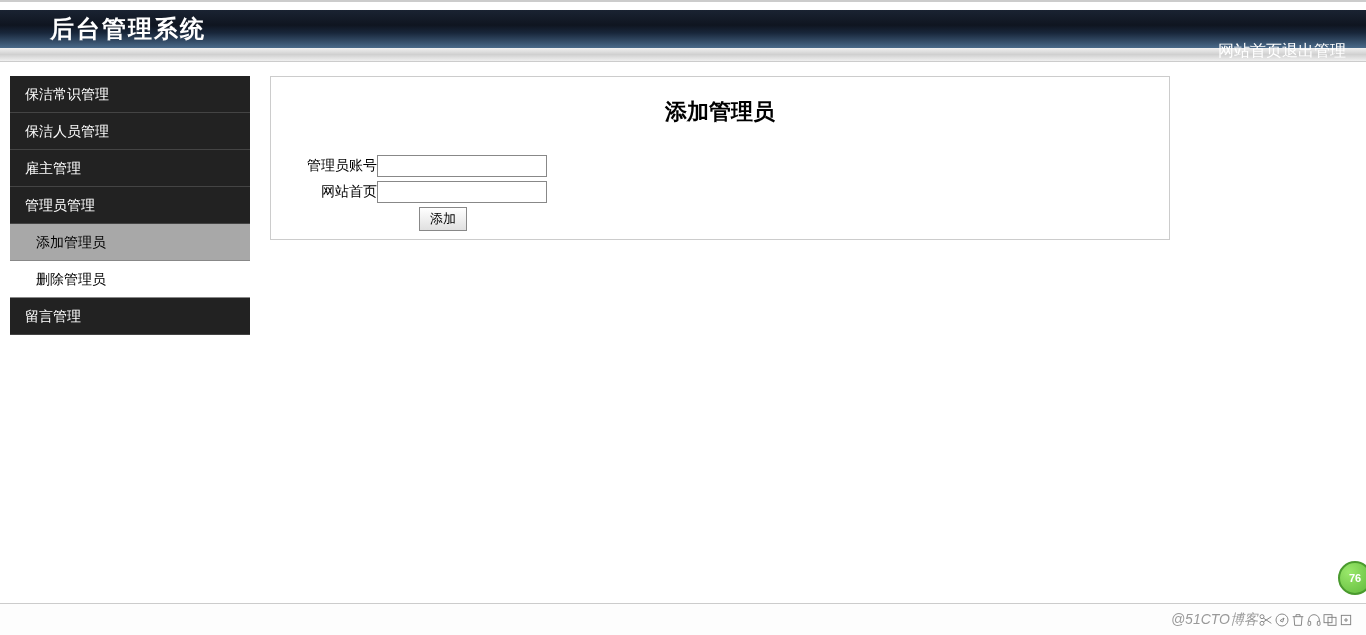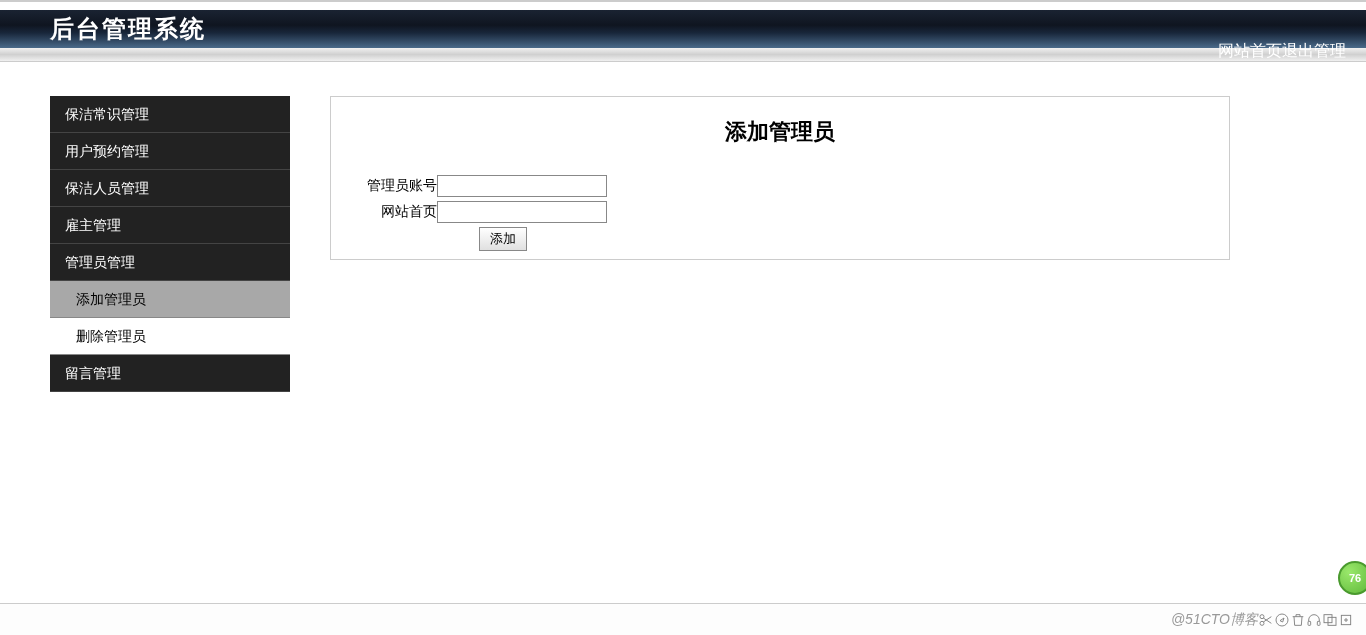--- a/index.html
+++ b/index.html
@@ -44,24 +44,23 @@
     }
     .header-links span { cursor: pointer; }
     .sub-bar {
       width: 100%;
       height: 14px;
       background: linear-gradient(to bottom, #f0f0f0 0%, #d0d0d0 50%, #f0f0f0 100%);
       border-bottom: 1px solid #cccccc;
     }
     .body-wrap {
       display: flex;
-      padding-top: 34px;
+      padding-top: 14px;
       padding-left: 10px;
-      gap: 40px;
-      margin-left: 40px;
+      gap: 20px;
     }
     .sidebar {
       width: 240px;
       background: #222222;
     }
     .sidebar-item {
       height: 37px;
       line-height: 37px;
       padding-left: 15px;
       color: #ffffff;
@@ -184,21 +183,20 @@
     <span>网站首页</span>
     <span>退出管理</span>
   </div>
 </div>
 
 <div class="sub-bar"></div>
 
 <div class="body-wrap">
   <div class="sidebar">
     <div class="sidebar-item">保洁常识管理</div>
-    <div class="sidebar-item">用户预约管理</div>
     <div class="sidebar-item">保洁人员管理</div>
     <div class="sidebar-item">雇主管理</div>
     <div class="sidebar-item">管理员管理</div>
     <div class="sidebar-sub active">添加管理员</div>
     <div class="sidebar-sub inactive">删除管理员</div>
     <div class="sidebar-item">留言管理</div>
   </div>
 
   <div class="main-panel">
     <div class="panel-title">添加管理员</div>

